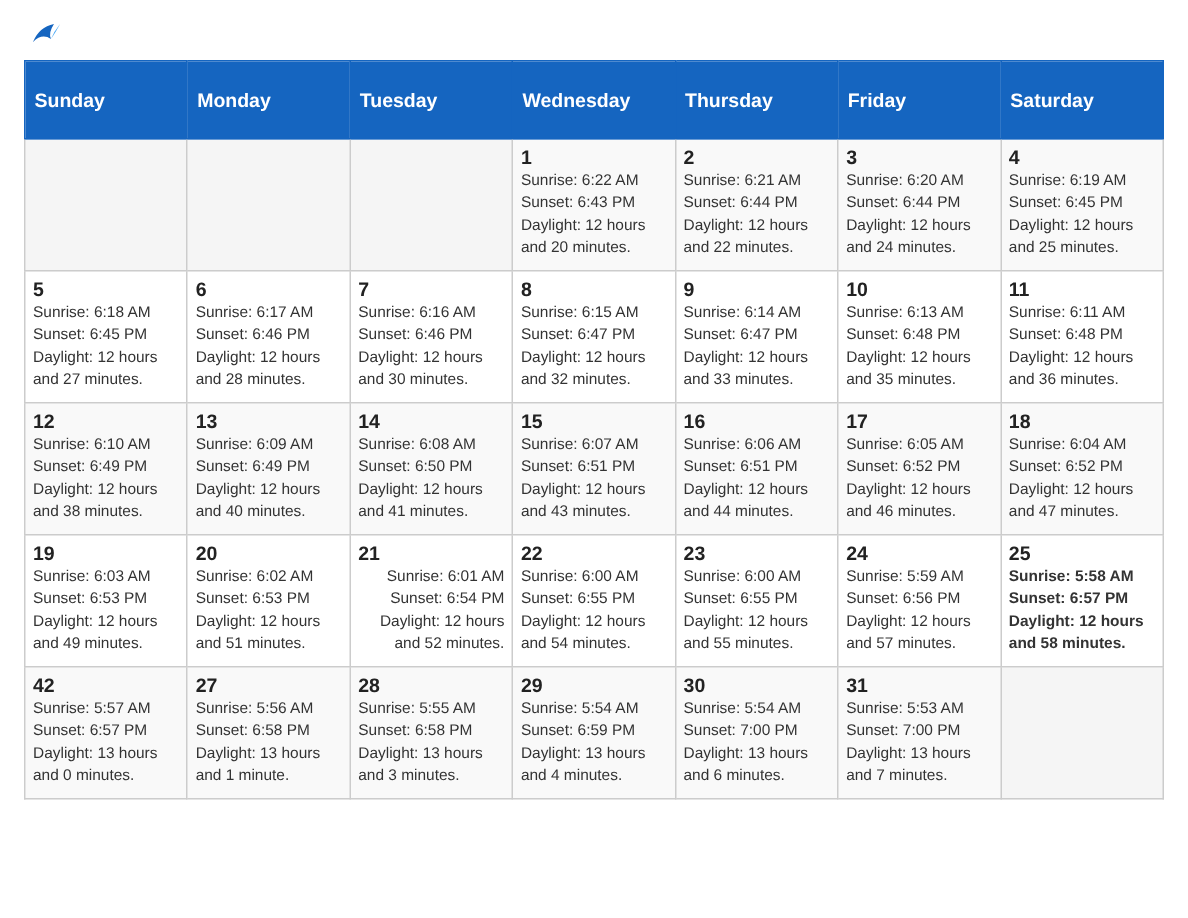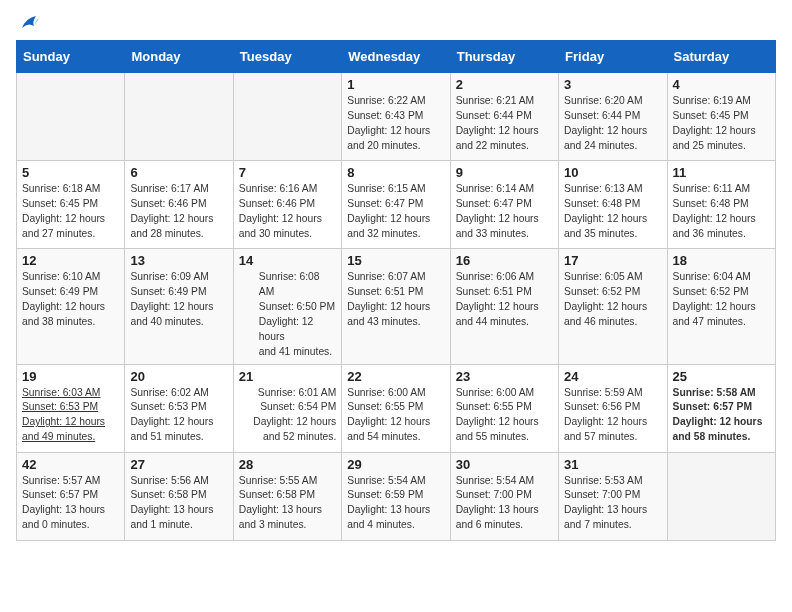--- a/index.html
+++ b/index.html
@@ -43,21 +43,21 @@
     }
     table {
       width: 100%;
       border-collapse: collapse;
       table-layout: fixed;
     }
     thead th {
       background-color: #1565c0;
       color: #fff;
       text-align: left;
-      padding: 8px 6px;
+      padding: 18px 6px;
       font-size: 13px;
       font-weight: bold;
       border: 1px solid #1565c0;
     }
     tbody td {
       border: 1px solid #ccc;
       vertical-align: top;
       padding: 4px 5px;
       height: 88px;
       font-size: 10.5px;
@@ -212,21 +212,21 @@
         </td>
         <td>
           <span class="day-num">13</span>
           <div class="day-info" style="white-space: pre-line;">Sunrise: 6:09 AM
 Sunset: 6:49 PM
 Daylight: 12 hours
 and 40 minutes.</div>
         </td>
         <td>
           <span class="day-num">14</span>
-          <div class="day-info" style="white-space: pre-line; margin-left: 20px;">Sunrise: 6:08 AM
+          <div class="day-info" style="white-space: pre-line;">Sunrise: 6:08 AM
 Sunset: 6:50 PM
 Daylight: 12 hours
 and 41 minutes.</div>
         </td>
         <td>
           <span class="day-num">15</span>
           <div class="day-info" style="white-space: pre-line;">Sunrise: 6:07 AM
 Sunset: 6:51 PM
 Daylight: 12 hours
 and 43 minutes.</div>
@@ -249,21 +249,21 @@
           <span class="day-num">18</span>
           <div class="day-info" style="white-space: pre-line;">Sunrise: 6:04 AM
 Sunset: 6:52 PM
 Daylight: 12 hours
 and 47 minutes.</div>
         </td>
       </tr>
       <tr>
         <td>
           <span class="day-num">19</span>
-          <div class="day-info" style="white-space: pre-line; text-decoration: underline;">Sunrise: 6:03 AM
+          <div class="day-info" style="white-space: pre-line;">Sunrise: 6:03 AM
 Sunset: 6:53 PM
 Daylight: 12 hours
 and 49 minutes.</div>
         </td>
         <td>
           <span class="day-num">20</span>
           <div class="day-info" style="white-space: pre-line;">Sunrise: 6:02 AM
 Sunset: 6:53 PM
 Daylight: 12 hours
 and 51 minutes.</div>

